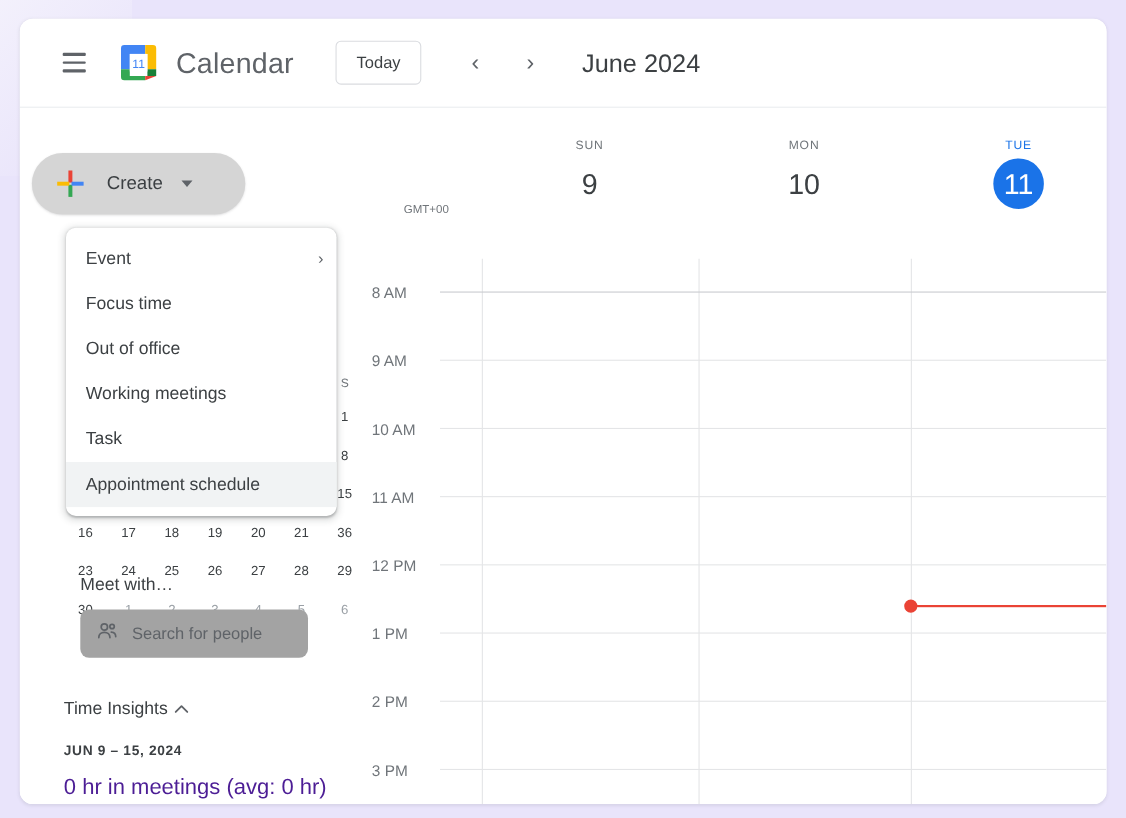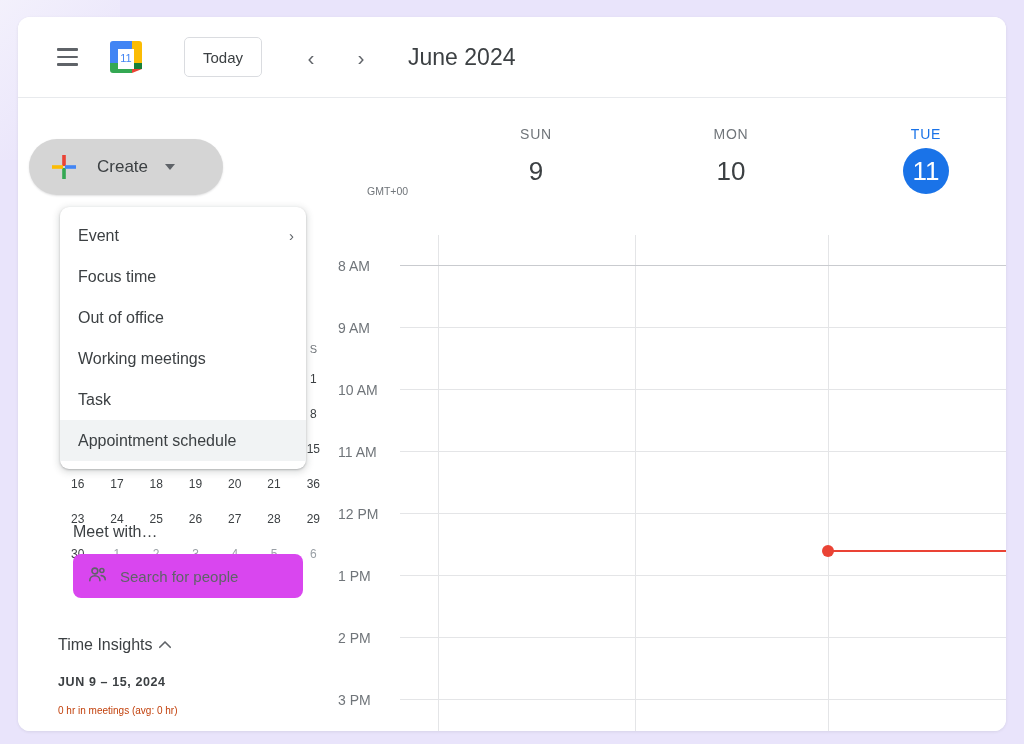--- a/index.html
+++ b/index.html
@@ -238,23 +238,23 @@
   }
   #meet-with-title {
     font-size: 16px;
     color: #3c4043;
     font-weight: 500;
     margin-left: 40px;
     margin-bottom: 13px;
   }
   #people-search {
     margin-left: 40px;
-    width: 230px;
+    width: 207px;
     height: 44px;
-    background: #d946ef;
+    background: #a3a3a3;
     border-radius: 8px;
     display: flex;
     align-items: center;
     padding-left: 14px;
     cursor: text;
   }
   #people-search svg { flex: 0 0 auto; }
   #people-search-input {
     border: none;
     outline: none;
@@ -291,22 +291,22 @@
   }
   #ti-range {
     margin-top: 18px;
     font-size: 12.5px;
     font-weight: 700;
     letter-spacing: .6px;
     color: #3c4043;
   }
   #ti-meetings {
     margin-top: 16px;
-    font-size: 10px;
-    color: #c2410c;
+    font-size: 20px;
+    color: #4c1d95;
   }
 
   
   #calendar {
     position: absolute;
     left: 310px;
     top: 81px;
     width: 678px;
     height: 633px;
     background: #fff;
@@ -327,21 +327,21 @@
     font-size: 10.5px;
     color: #70757a;
   }
   .day-col-head {
     position: absolute;
     top: 28px;
     width: 196px;
     text-align: center;
   }
   .day-name {
-    font-size: 14px;
+    font-size: 11px;
     letter-spacing: .8px;
     color: #70757a;
     font-weight: 500;
   }
   .day-name.today { color: #1a73e8; }
   .day-num {
     margin-top: 6px;
     font-size: 26px;
     color: #3c4043;
     font-weight: 400;
@@ -442,20 +442,21 @@
           <path d="M4 26h8v6h14v4H7a3 3 0 0 1-3-3z" fill="#34a853"></path>
 
           <path d="M26 32h10l-10 4z" fill="#ea4335"></path>
           <path d="M28 26h8v6h-8z" fill="#188038"></path>
 
           <rect x="12" y="12" width="16" height="16" fill="#ffffff"></rect>
           <text x="20" y="24.5" font-family="Liberation Sans, sans-serif" font-size="11" font-weight="500" fill="#4285f4" text-anchor="middle">11</text>
         </svg>
       </div>
 
+      <div id="brand-title">Calendar</div>
 
       <button id="today-btn">Today</button>
 
       <button id="nav-prev" class="nav-arrow">‹</button>
 
       <button id="nav-next" class="nav-arrow">›</button>
 
       <div id="period-label">June 2024</div>
     </div>
 

